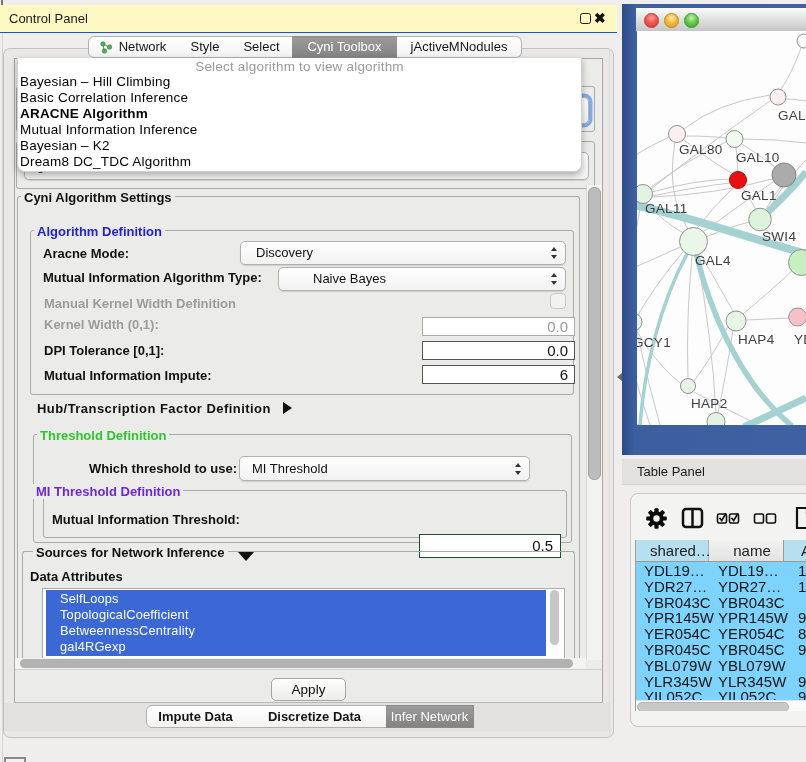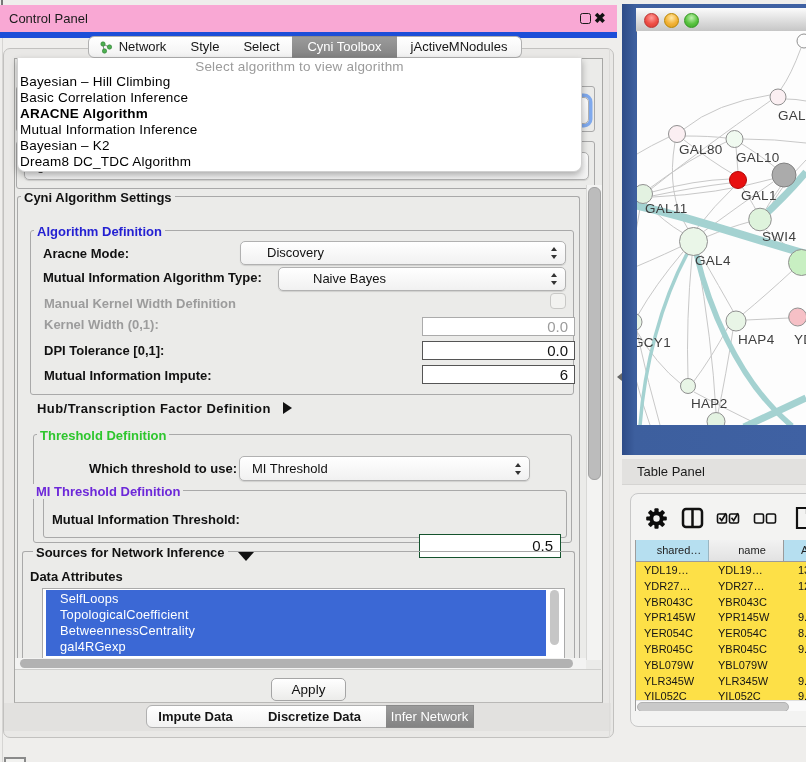--- a/index.html
+++ b/index.html
@@ -14,21 +14,21 @@
 .grp{position:absolute;border:1px solid #a9a9a9;border-radius:3px}
 .gtit{position:absolute;font-size:13px;font-weight:bold;background:#ebebe9;padding:0 3px;white-space:nowrap}
 .tab{position:absolute;top:0;height:20px;border:1px solid #b0b0b0;border-left:none;background:linear-gradient(#ffffff,#f2f2f2);color:#151515;font-size:13px;text-align:center;line-height:20px;white-space:nowrap}
 .tabsel{background:linear-gradient(#9b9b9b,#838383);color:#fff;border-color:#8a8a8a}
 </style></head>
 <body>
 
 <div class="abs" style="left:2px;top:0;width:1px;height:762px;background:#d6d5d3"></div>
 <div class="abs" style="left:1px;top:0;width:2px;height:6px;background:#777"></div>
 
-<div class="abs" style="left:0;top:5px;width:617px;height:27px;background:#f9a8d4;border-bottom:6px solid #1d4ed8">
+<div class="abs" style="left:0;top:5px;width:617px;height:27px;background:#fef9c3;border-bottom:1px solid #1d4ed8">
   <div style="position:absolute;left:9px;top:6px;font-size:13px;color:#1b1b1b">Control Panel</div>
   <div style="position:absolute;left:580px;top:8px;width:9px;height:9px;border:1.5px solid #1a1a1a;border-radius:2.5px"></div>
   <div style="position:absolute;left:594px;top:5px;font-size:14px;font-weight:bold;color:#111">✖</div>
 </div>
 
 <div class="abs" style="left:3px;top:48px;width:609px;height:688px;background:#e9e8e6;border:1px solid #c2c1bf;border-radius:7px"></div>
 
 <div class="abs" style="left:14px;top:58px;width:587px;height:643px;background:#ebebe9;border:1px solid #a7a7a5;border-bottom-color:#b9b8b6"></div>
 
 <div class="abs" style="left:88px;top:36px;height:22px">
@@ -50,21 +50,21 @@
 <div class="grp" style="left:16px;top:86px;width:577px;height:44px"></div>
 <div class="combo" style="left:24px;top:97px;width:563px;height:25px;box-shadow:0 0 0 3.5px rgba(100,152,237,.8)"></div>
 <div class="grp" style="left:16px;top:141px;width:577px;height:46px"></div>
 <div class="combo" style="left:24px;top:152px;width:563px;height:26px;line-height:26px"><span style="margin-left:12px;color:#222;letter-spacing:.2px;font-size:13.5px">galFiltered.sif default node</span></div>
 
 <div class="grp" style="left:17px;top:196px;width:561px;height:465px;border-bottom:none"></div>
 <div class="gtit" style="left:21px;top:190px;color:#111">Cyni Algorithm Settings</div>
 <div class="grp" style="left:30px;top:230px;width:542px;height:163px"></div>
 <div class="gtit" style="left:34px;top:224px;color:#2421d2">Algorithm Definition</div>
 <div class="lbl b" style="left:43px;top:246px">Aracne Mode:</div>
-<div class="combo" style="left:240px;top:241px;width:324px;height:22px;line-height:22px"><span style="margin-left:26px">Discovery</span><div class="carr"></div></div>
+<div class="combo" style="left:240px;top:241px;width:324px;height:22px;line-height:22px"><span style="margin-left:15px">Discovery</span><div class="carr"></div></div>
 <div class="lbl b" style="left:43px;top:270px">Mutual Information Algorithm Type:</div>
 <div class="combo" style="left:278px;top:267px;width:286px;height:22px;line-height:22px"><span style="margin-left:34px">Naive Bayes</span><div class="carr"></div></div>
 <div class="lbl b" style="left:44px;top:296px;color:#9c9c9c">Manual Kernel Width Definition</div>
 <div class="abs" style="left:550px;top:293px;width:14px;height:14px;background:#f2f2f0;border:1px solid #c8c8c6;border-radius:4px"></div>
 <div class="lbl b" style="left:44px;top:317px;color:#9c9c9c">Kernel Width (0,1):</div>
 <div class="field" style="left:422px;top:317px;width:145px;height:17px;border:1px solid #ababab;color:#9c9c9c;line-height:17px;padding-right:6px">0.0</div>
 <div class="lbl b" style="left:44px;top:343px">DPI Tolerance [0,1]:</div>
 <div class="field" style="left:422px;top:341px;width:145px;height:17px;border:1px solid #555;line-height:17px;padding-right:6px">0.0</div>
 <div class="lbl b" style="left:44px;top:368px">Mutual Information Impute:</div>
 <div class="field" style="left:422px;top:365px;width:145px;height:17px;border:1px solid #555;line-height:17px;padding-right:6px">6</div>
@@ -228,21 +228,21 @@
 <line x1="62.5" y1="9" x2="62.5" y2="27" stroke-width="2.5"></line>
 <rect x="87.5" y="14" width="9" height="9" rx="1.5" stroke-width="1.6"></rect>
 <rect x="99.5" y="14" width="9" height="9" rx="1.5" stroke-width="1.6"></rect>
 <path d="M89.5,17.8 l2.2,2.8 4.3,-7.3" stroke-width="1.7"></path>
 <path d="M101.5,17.8 l2.2,2.8 4.3,-7.3" stroke-width="1.7"></path>
 <rect x="124.5" y="14" width="9" height="9" rx="1.5" stroke-width="1.6"></rect>
 <rect x="136.5" y="14" width="9" height="9" rx="1.5" stroke-width="1.6"></rect>
 <path d="M167,8 l10,0 0,5 5,0 0,15 -15,0 z" stroke-width="2.2"></path>
 </g>
 </svg>
-<div class="abs" style="left:635px;top:540px;width:171px;height:171px;background:#fde047;border-left:1px solid #9d9d9d;overflow:hidden;font-size:11px">
+<div class="abs" style="left:635px;top:540px;width:171px;height:171px;background:#7dd3fc;border-left:1px solid #9d9d9d;overflow:hidden;font-size:15px">
   <div style="position:absolute;left:0;top:0;height:21px;border-bottom:1px solid #9a9a9a;width:200px">
     <div style="position:absolute;left:0;top:0;width:72px;height:21px;background:#b6dff0;border-right:1px solid #9ab6c2;text-align:center;line-height:21px;color:#222"><span style="margin-left:14px">shared…</span></div>
     <div style="position:absolute;left:73px;top:0;width:74px;height:21px;background:linear-gradient(#f2f2f2,#e2e2e2);border-right:1px solid #9a9a9a;text-align:center;line-height:21px;color:#222"><span style="margin-left:12px">name</span></div>
     <div style="position:absolute;left:148px;top:0;width:52px;height:21px;background:#b6dff0;line-height:21px;color:#222;padding-left:17px">A</div>
   </div>
   <div style="position:absolute;left:8px;top:23px;line-height:15.8px;color:#151515">YDL19…<br>YDR27…<br>YBR043C<br>YPR145W<br>YER054C<br>YBR045C<br>YBL079W<br>YLR345W<br>YIL052C</div>
   <div style="position:absolute;left:82px;top:23px;line-height:15.8px;color:#151515">YDL19…<br>YDR27…<br>YBR043C<br>YPR145W<br>YER054C<br>YBR045C<br>YBL079W<br>YLR345W<br>YIL052C</div>
   <div style="position:absolute;left:162px;top:23px;line-height:15.8px;color:#151515">13<br>12<br><br>9.<br>8.<br>9.<br><br>9.<br>9.</div>
   <div style="position:absolute;left:0;top:160px;width:200px;height:11px;background:#fafafa;border-top:1px solid #e0e0e0">
     <div style="position:absolute;left:1px;top:0.5px;width:150px;height:8.5px;background:#c9c9c9;border:1px solid #b2b2b2;border-radius:5px"></div>

